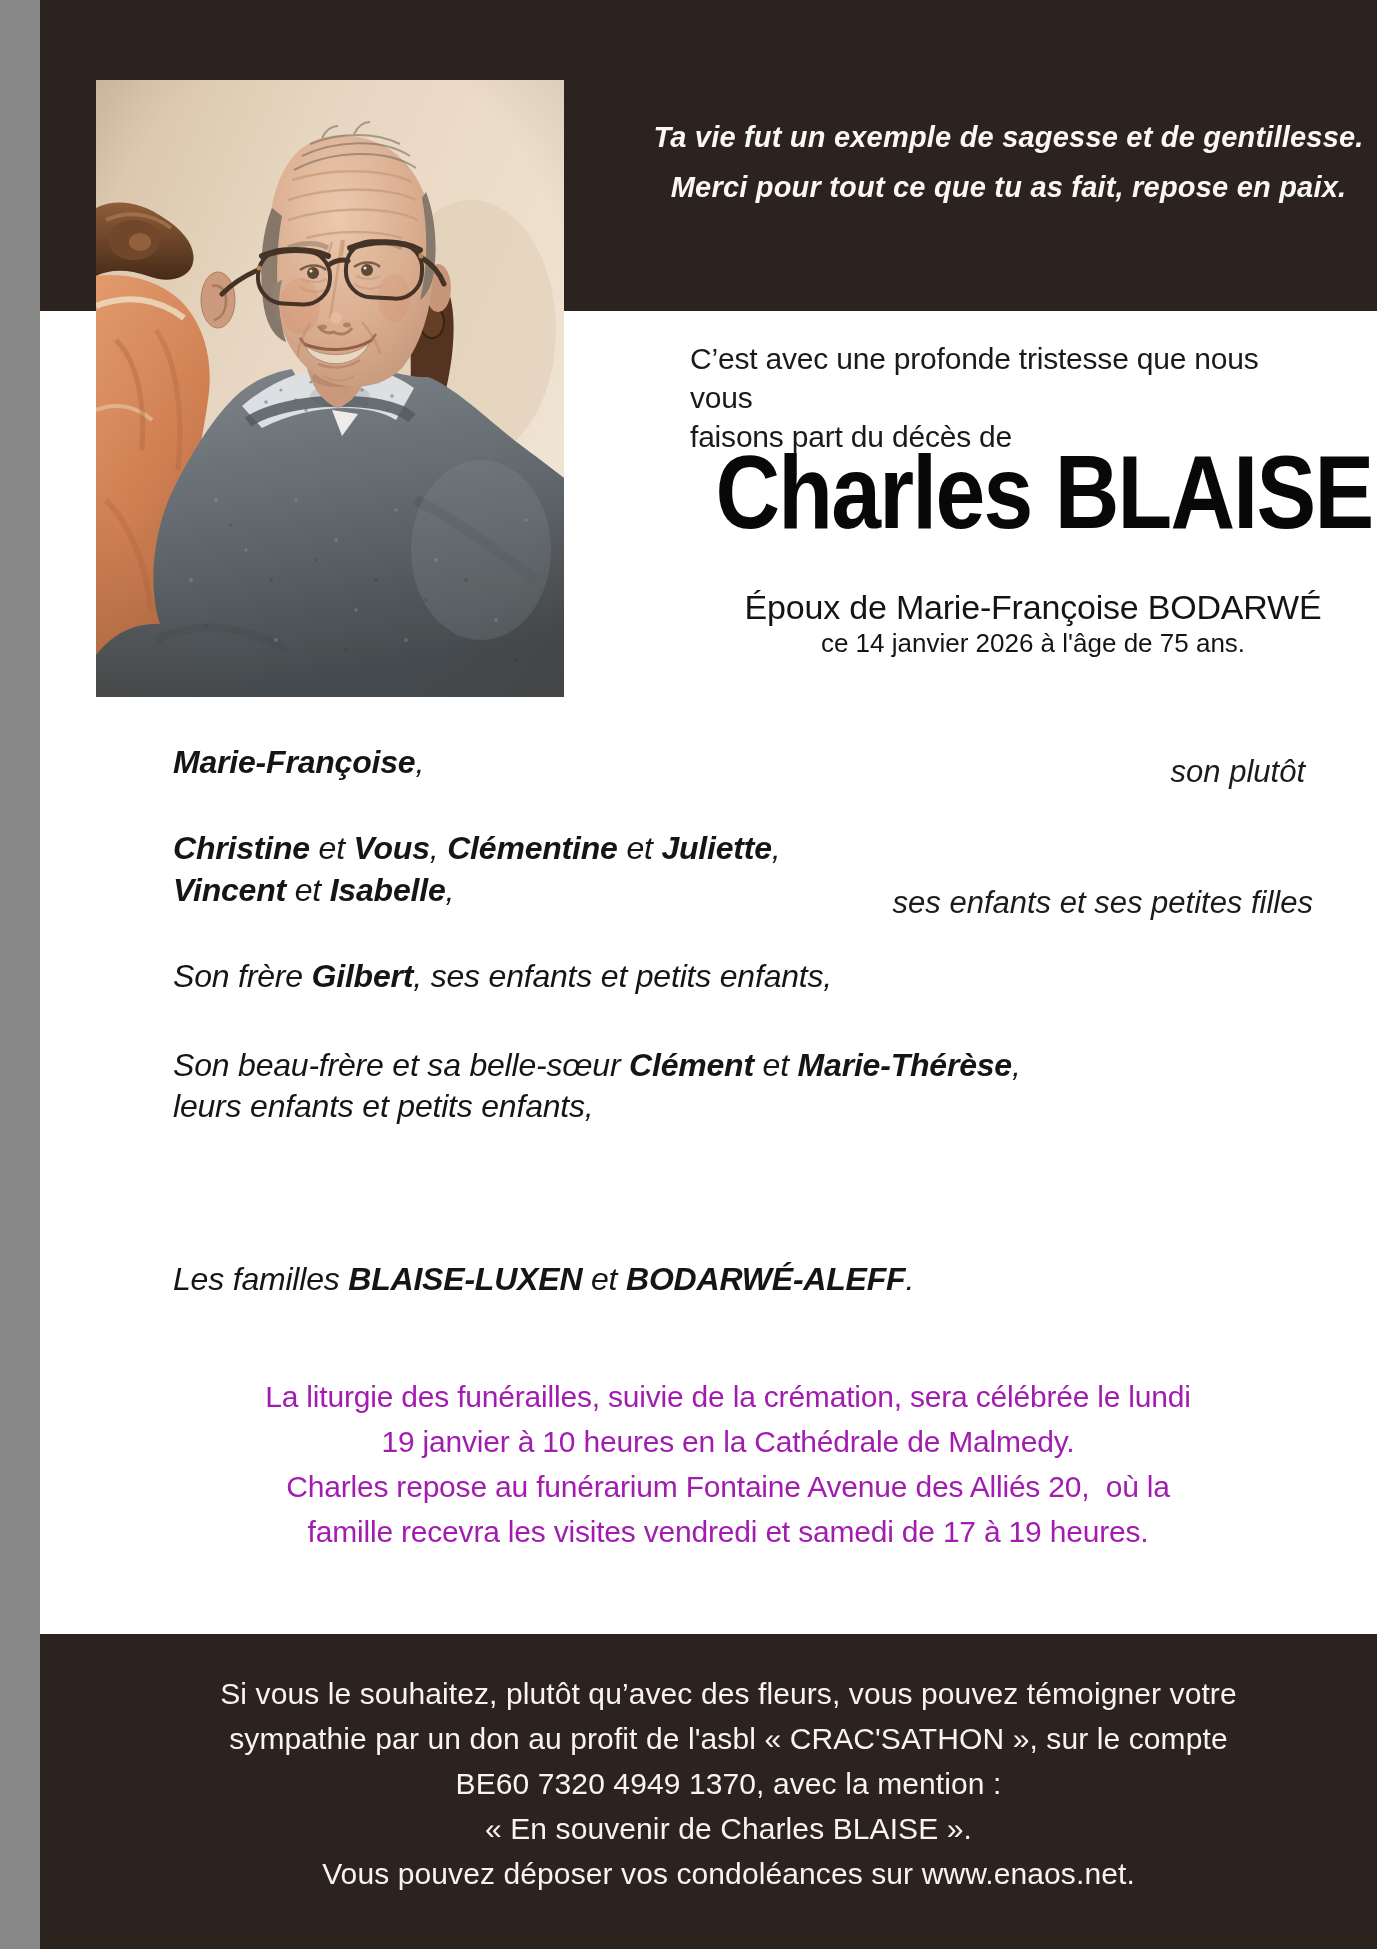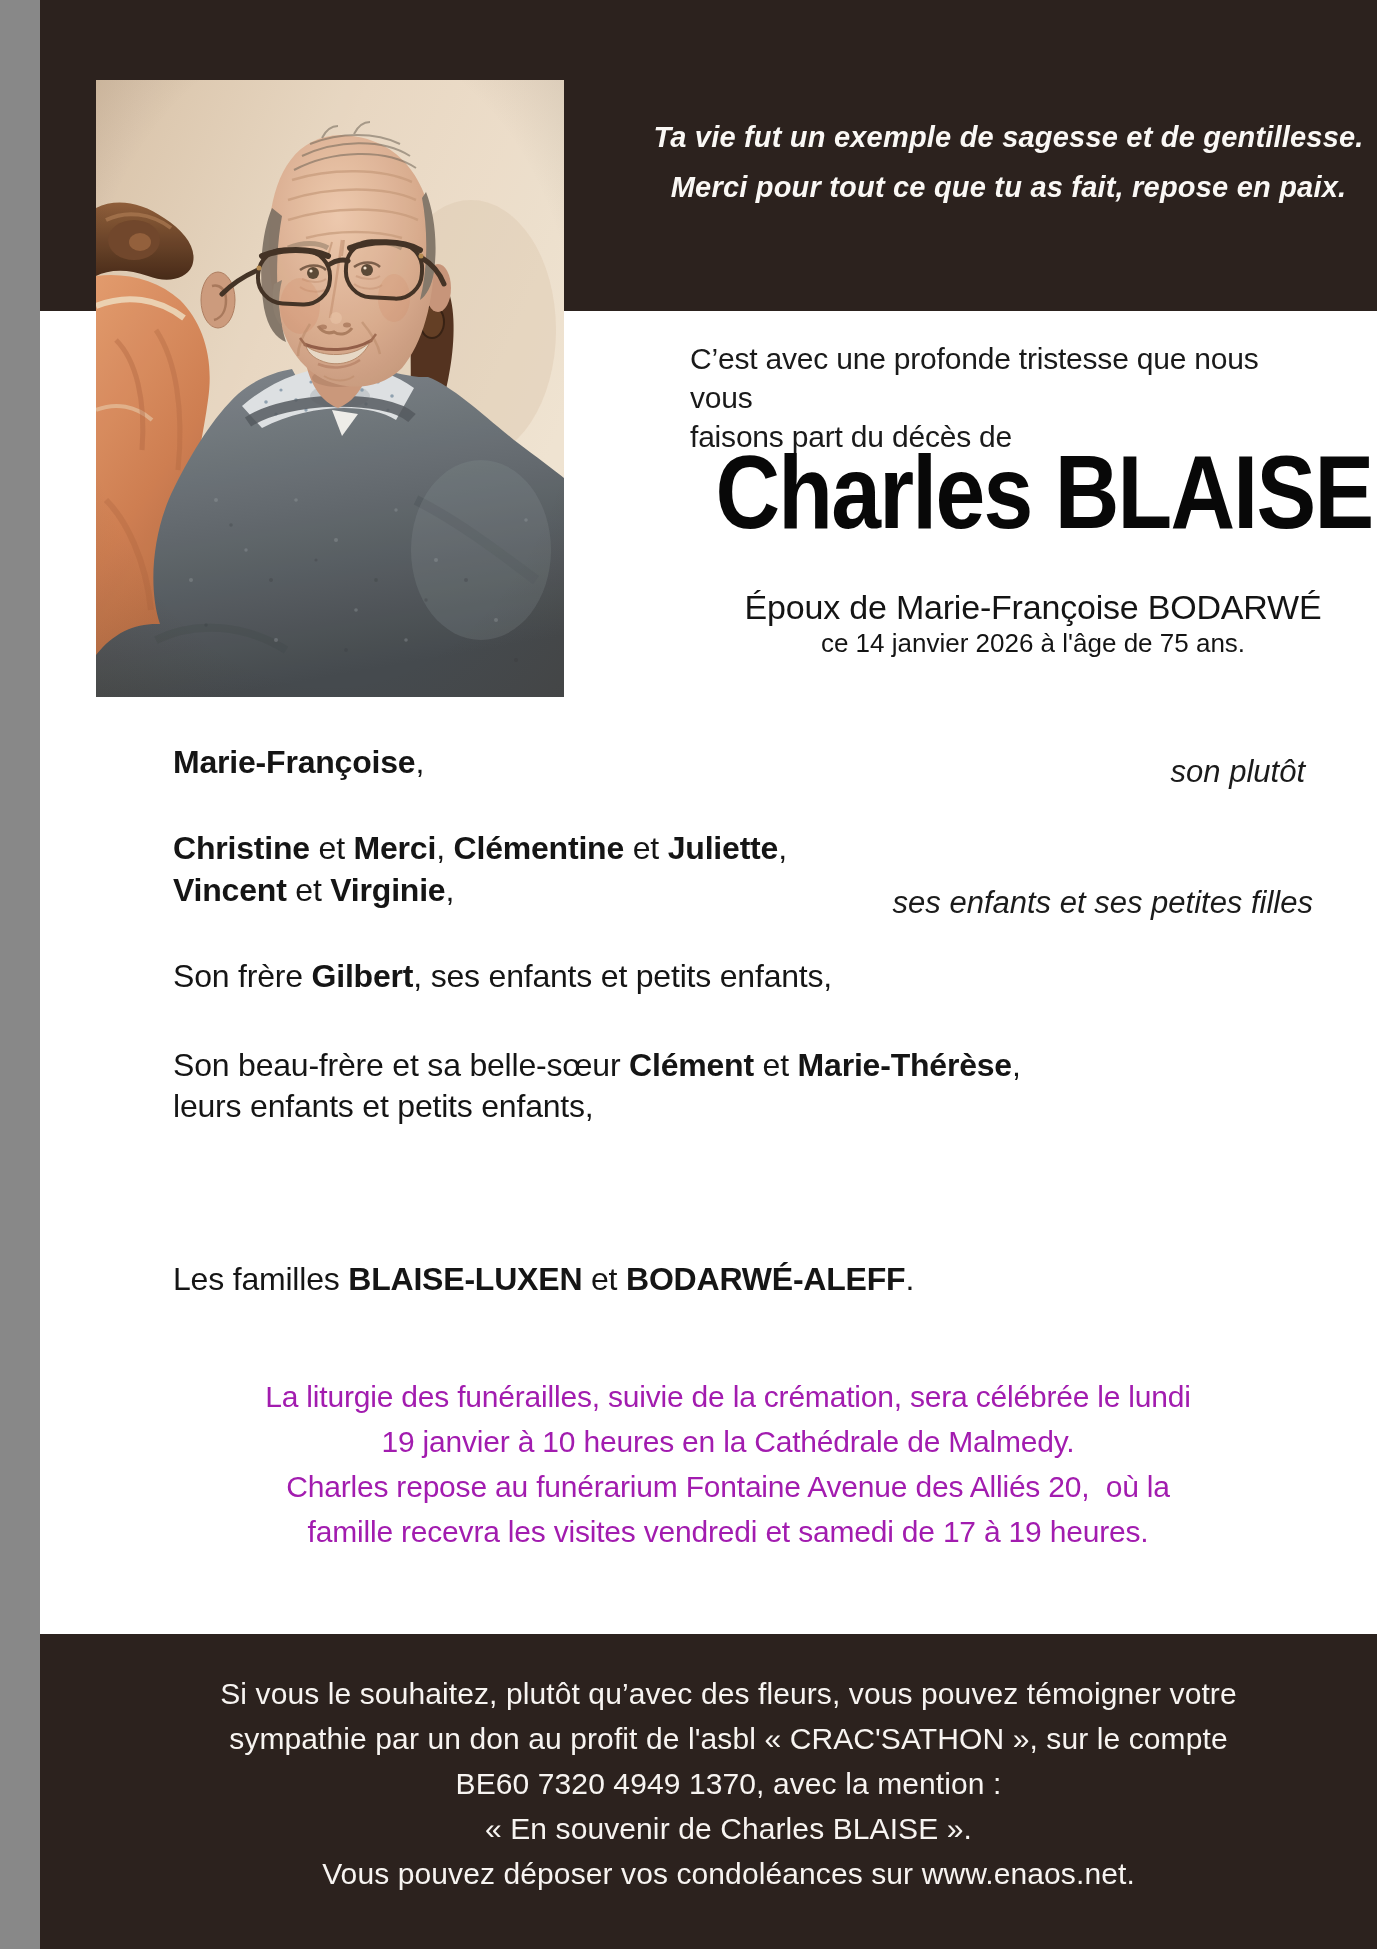--- a/index.html
+++ b/index.html
@@ -34,21 +34,21 @@
   .spouse-line{
     position:absolute;left:650px;top:588px;width:686px;text-align:center;
     font-size:34px;line-height:38px;color:#141414;letter-spacing:-.2px;
   }
   .date-line{
     position:absolute;left:650px;top:626px;width:686px;text-align:center;
     font-size:26px;line-height:34px;color:#141414;
   }
   .fam{
     position:absolute;left:133px;font-size:32px;line-height:42px;
-    color:#151515;letter-spacing:-.2px;
+    color:#151515;letter-spacing:-.2px;font-style:italic;
   }
   .fam .b{font-weight:700;}
   .rel-label{
     position:absolute;font-style:italic;font-size:31px;line-height:38px;
     color:#1b1b1b;text-align:right;
   }
   .funeral{
     position:absolute;left:113px;top:1374px;width:1150px;text-align:center;
     font-size:30px;line-height:45px;color:#a21caf;letter-spacing:-.2px;
     white-space:pre-wrap;
@@ -261,22 +261,22 @@
     <span class="stretch">Charles BLAISE</span>
   </div>
 
   <div class="spouse-line">Époux de Marie-Françoise BODARWÉ</div>
   <div class="date-line">ce 14 janvier 2026 à l'âge de 75 ans.</div>
 
   <div class="fam" style="top:741px"><span class="b">Marie-Françoise</span><span>,</span></div>
   <div class="rel-label" style="top:753px;right:112px">son plutôt</div>
 
   <div class="fam" style="top:827px">
-    <div><span class="b">Christine</span><span> et </span><span class="b">Merci</span><span>, </span><span class="b">Clémentine</span><span> et </span><span class="b">Juliette</span><span>,</span></div>
-    <div><span class="b">Vincent</span><span> et </span><span class="b">Virginie</span><span>,</span></div>
+    <div><span class="b">Christine</span><span> et </span><span class="b">Vous</span><span>, </span><span class="b">Clémentine</span><span> et </span><span class="b">Juliette</span><span>,</span></div>
+    <div><span class="b">Vincent</span><span> et </span><span class="b">Isabelle</span><span>,</span></div>
   </div>
   <div class="rel-label" style="top:884px;right:104px">ses enfants et ses petites filles</div>
 
   <div class="fam" style="top:1045px;line-height:41px">
     <div><span>Son beau-frère et sa belle-sœur </span><span class="b">Clément</span><span> et </span><span class="b">Marie-Thérèse</span><span>,</span></div>
     <div><span>leurs enfants et petits enfants,</span></div>
   </div>
 
   <div class="fam" style="top:955px"><span>Son frère </span><span class="b">Gilbert</span><span>, ses enfants et petits enfants,</span></div>
 

